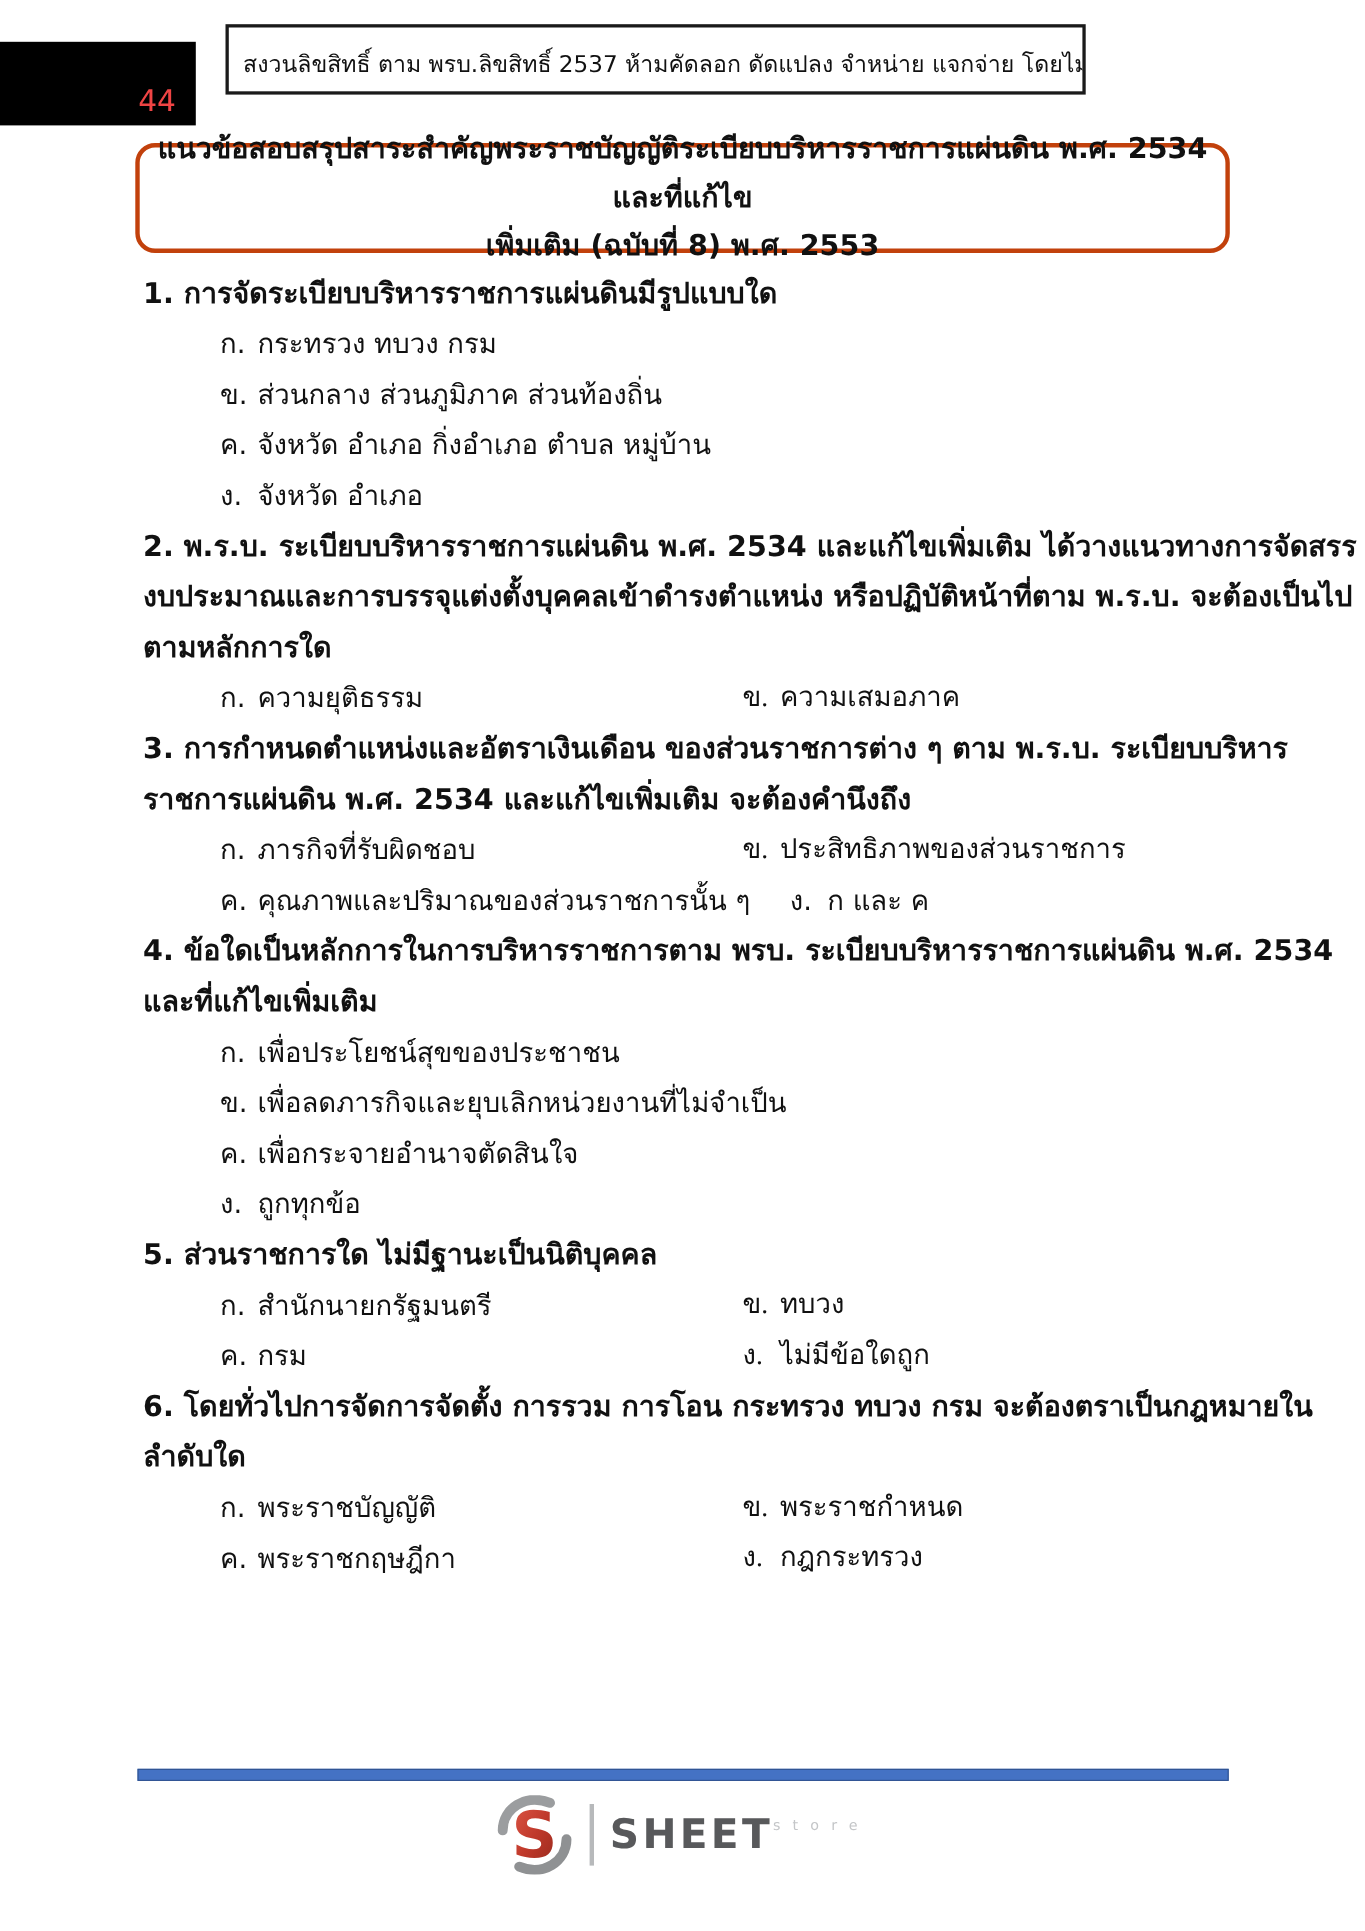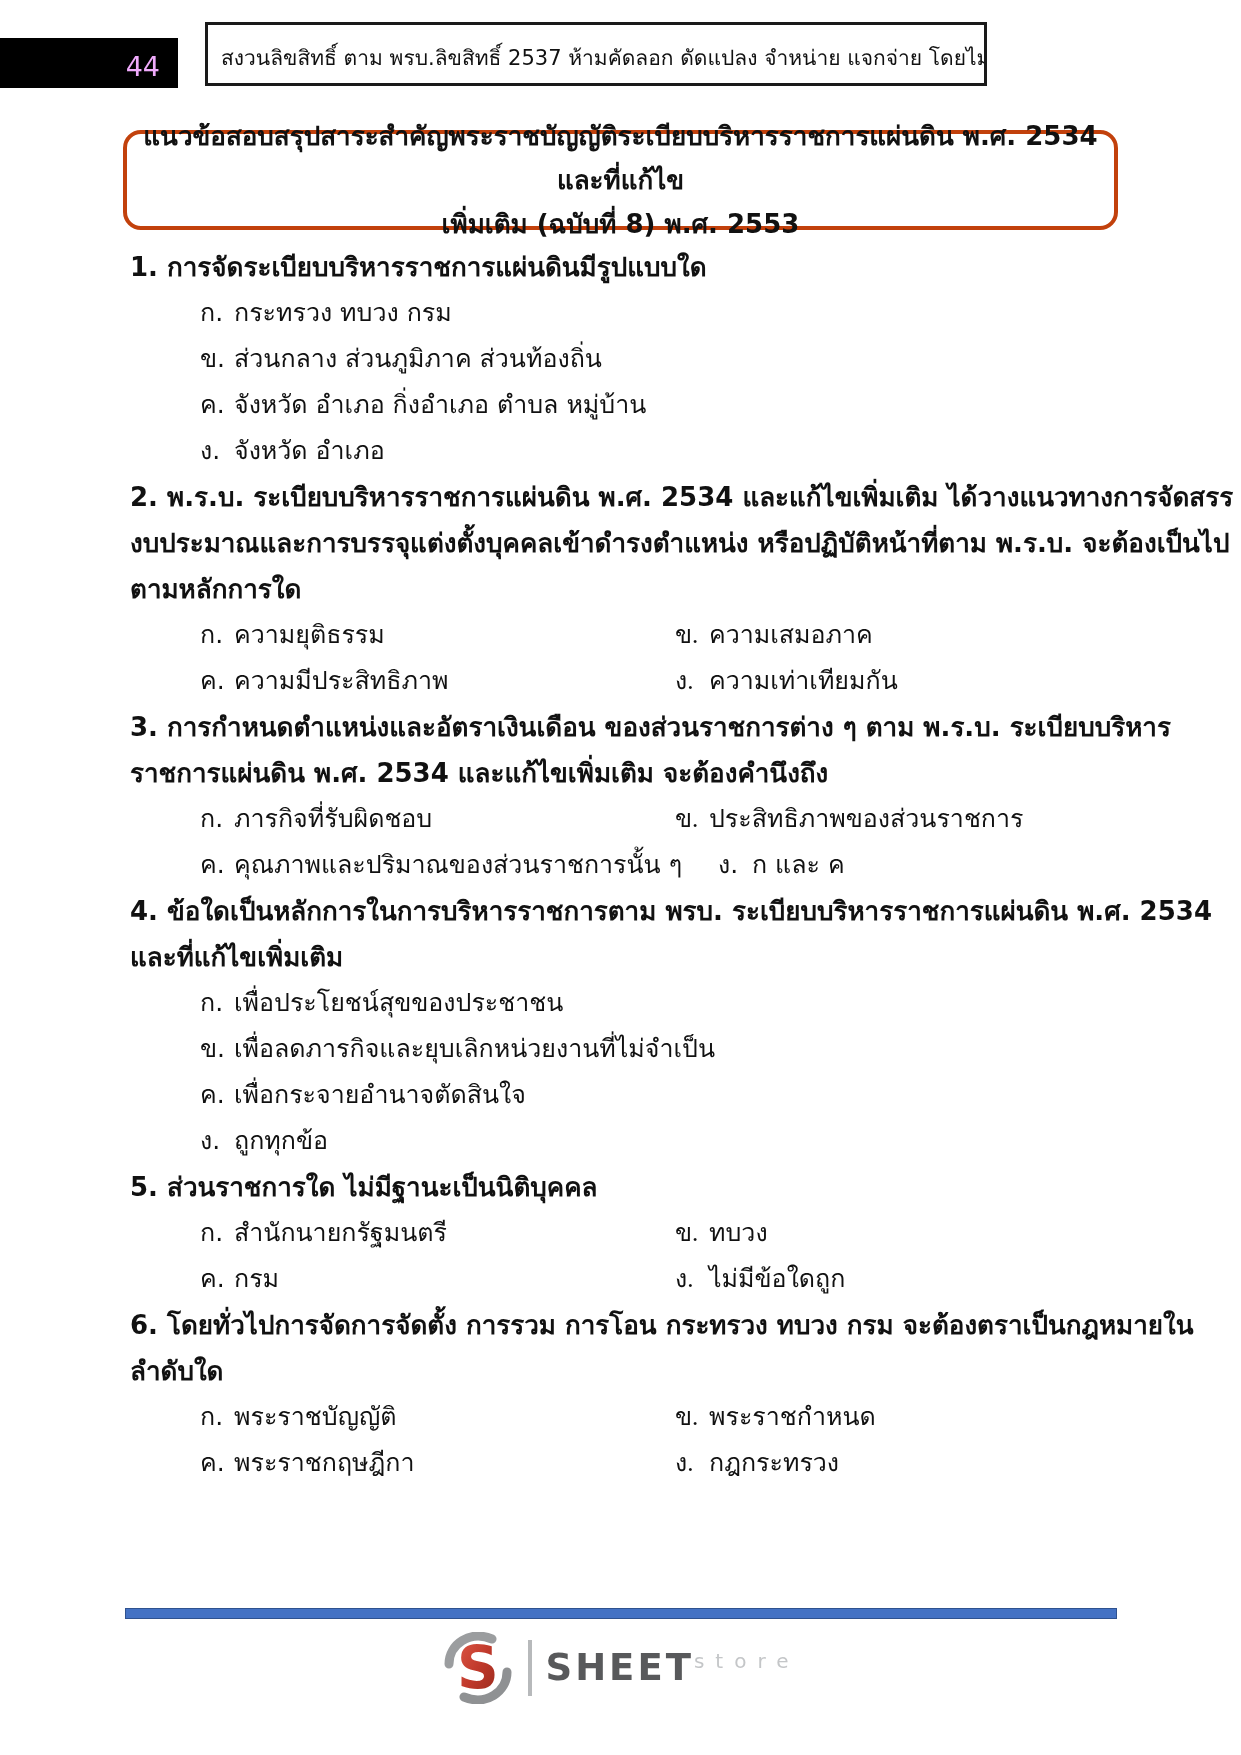--- a/index.html
+++ b/index.html
@@ -6,22 +6,22 @@
   .page{
     position:relative;
     width:1241px;height:1755px;
     background:#ffffff;
     overflow:hidden;
     font-family:"DejaVu Sans","Liberation Sans",sans-serif;
     color:#111;
   }
   
   .pageno-box{
-    position:absolute;left:0;top:38px;width:178px;height:50px;
-    background:#000;color:#f0abfc;
+    position:absolute;left:0;top:38px;width:178px;height:76px;
+    background:#000;color:#ef4444;
     display:flex;align-items:flex-end;justify-content:flex-end;
     padding:0 18px 6px 0;box-sizing:border-box;
     font-size:27px;
   }
   .copyright-box{
     position:absolute;left:205px;top:22px;width:782px;height:64px;
     border:3px solid #1a1a1a;background:#fff;
     display:flex;align-items:center;
     padding:6px 10px 0 13px;box-sizing:border-box;
     font-size:21px;white-space:nowrap;overflow:hidden;
@@ -50,21 +50,21 @@
     position:absolute;left:125px;top:1608px;width:992px;height:11px;
     background:#4472C4;border:1px solid #2F528F;box-sizing:border-box;
   }
   .brand{
     position:absolute;left:0;top:1632px;width:1241px;
     display:flex;align-items:center;justify-content:center;gap:14px;
   }
   .brand-divider{width:4px;height:56px;background:#b7b9bb;}
   .brand-text{display:flex;flex-direction:row;}
   .brand-name{font-size:37px;font-weight:bold;color:#58595B;letter-spacing:3px;line-height:36px;}
-  .brand-sub{font-size:20px;color:#c4c6c8;letter-spacing:11px;margin-top:3px;line-height:16px;}
+  .brand-sub{font-size:13px;color:#c4c6c8;letter-spacing:11px;margin-top:3px;line-height:16px;}
 </style>
 </head>
 <body>
 
 <div class="page">
 
   <div class="pageno-box">
     <span>44</span>
   </div>
   <div class="copyright-box">
@@ -94,24 +94,20 @@
       </div>
     </div>
 
     <div>
       <div class="row qline">2. พ.ร.บ. ระเบียบบริหารราชการแผ่นดิน พ.ศ. 2534 และแก้ไขเพิ่มเติม ได้วางแนวทางการจัดสรร</div>
       <div class="row qline">งบประมาณและการบรรจุแต่งตั้งบุคคลเข้าดำรงตำแหน่ง หรือปฏิบัติหน้าที่ตาม พ.ร.บ. จะต้องเป็นไป</div>
       <div class="row qline">ตามหลักการใด</div>
       <div class="row opt-row">
         <span class="opt"><span class="olabel">ก.</span><span>ความยุติธรรม</span></span>
         <span class="opt opt2"><span class="olabel">ข.</span><span>ความเสมอภาค</span></span>
-      </div>
-      <div class="row opt-row">
-        <span class="opt"><span class="olabel">ค.</span><span>ความมีประสิทธิภาพ</span></span>
-        <span class="opt opt2"><span class="olabel">ง.</span><span>ความเท่าเทียมกัน</span></span>
       </div>
     </div>
 
     <div>
       <div class="row qline">3. การกำหนดตำแหน่งและอัตราเงินเดือน ของส่วนราชการต่าง ๆ ตาม พ.ร.บ. ระเบียบบริหาร</div>
       <div class="row qline">ราชการแผ่นดิน พ.ศ. 2534 และแก้ไขเพิ่มเติม จะต้องคำนึงถึง</div>
       <div class="row opt-row">
         <span class="opt"><span class="olabel">ก.</span><span>ภารกิจที่รับผิดชอบ</span></span>
         <span class="opt opt2"><span class="olabel">ข.</span><span>ประสิทธิภาพของส่วนราชการ</span></span>
       </div>

